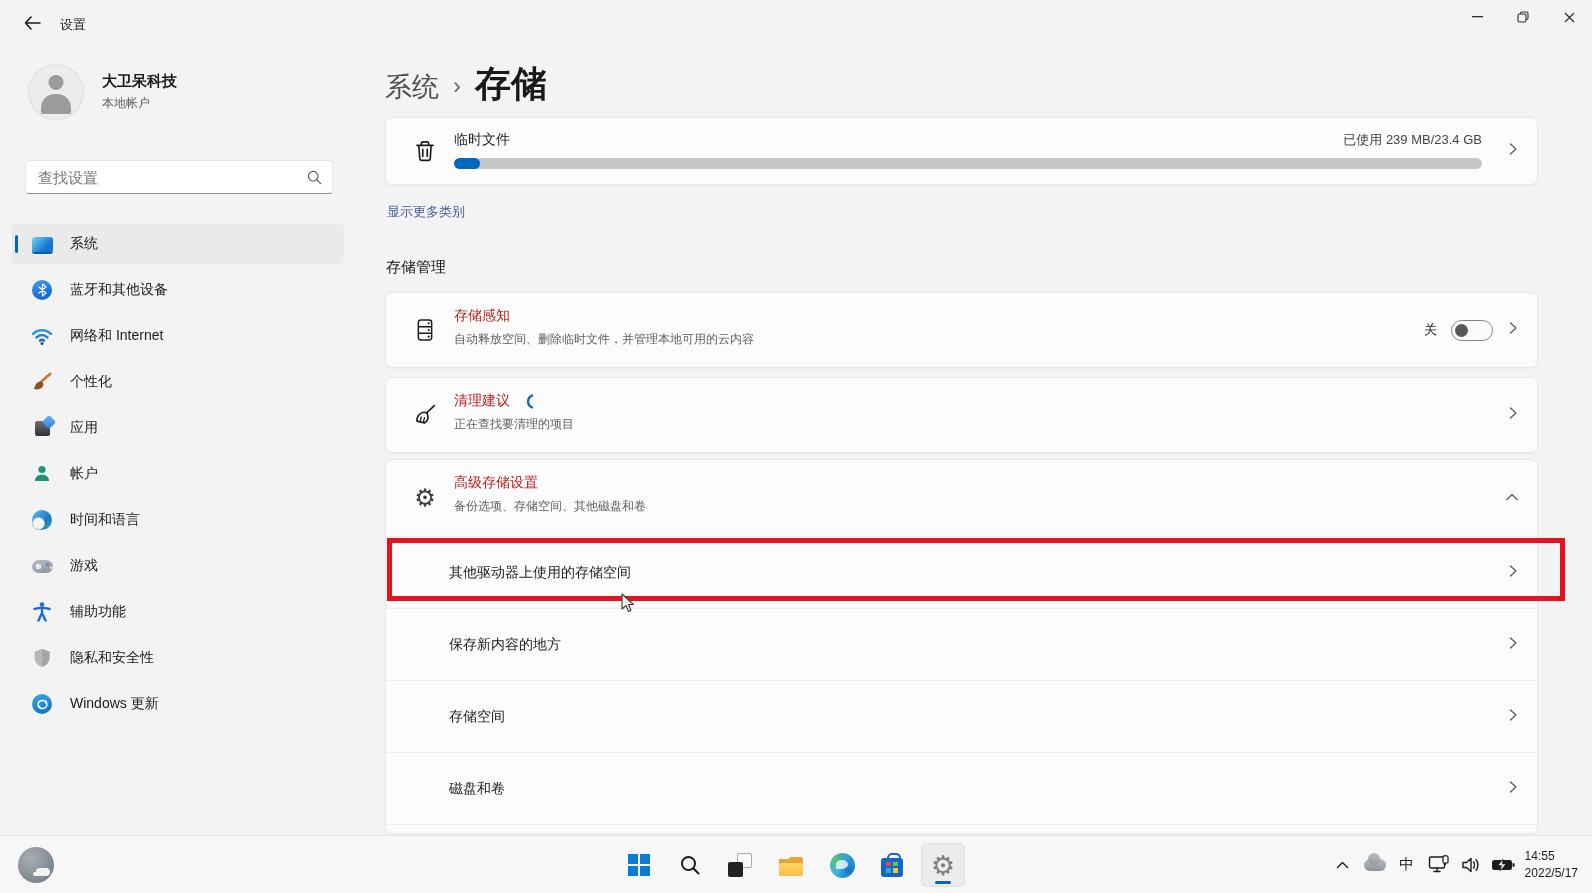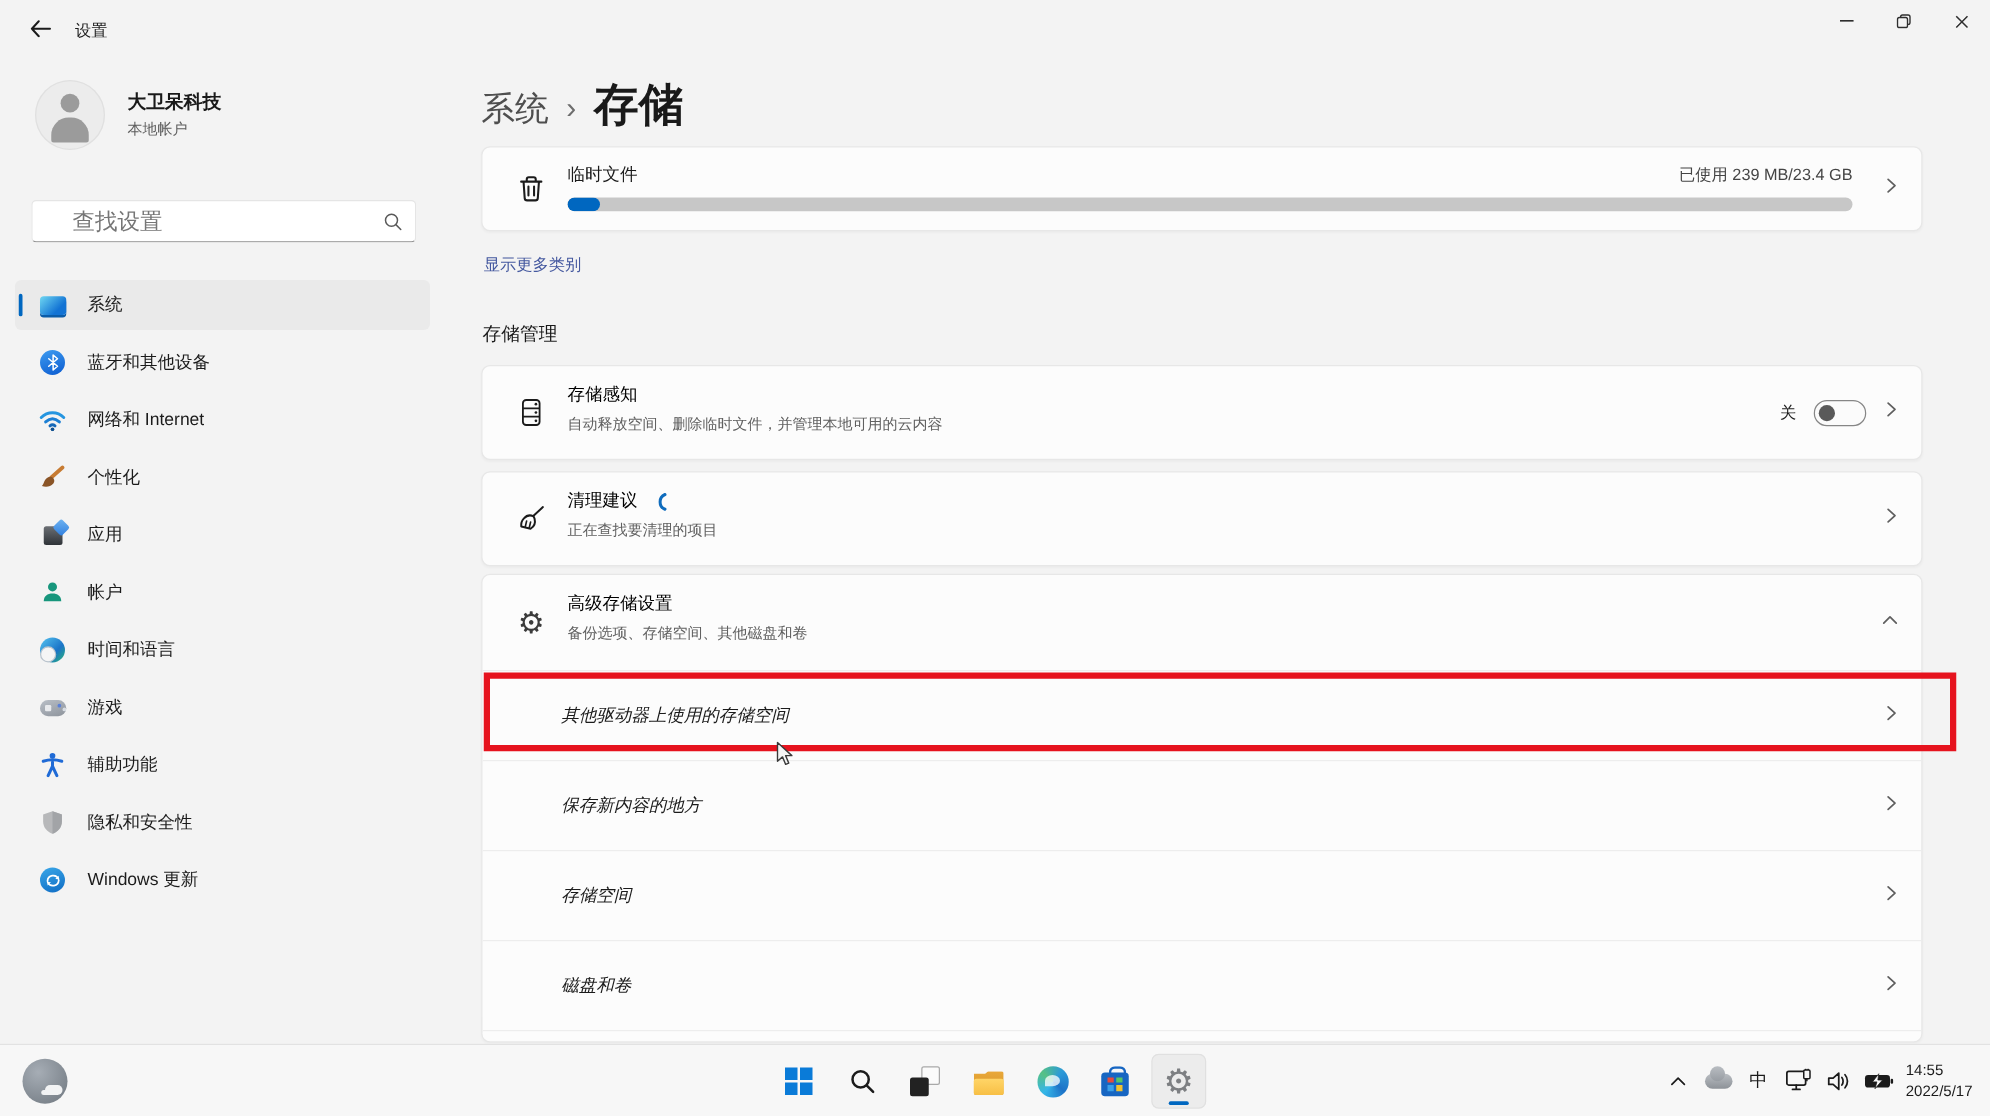--- a/index.html
+++ b/index.html
@@ -16,21 +16,21 @@
   
   .sidebar { position:absolute; left:0; top:42px; width:370px; bottom:58px; }
   .profile { position:absolute; left:28px; top:22px; display:flex; align-items:center; gap:18px; }
   .avatar { width:56px; height:56px; border-radius:50%; background:#ececec; position:relative; overflow:hidden; box-shadow:inset 0 0 0 1px #e0e0e0; }
   .avatar::before { content:""; position:absolute; left:50%; top:11px; transform:translateX(-50%); width:15px; height:15px; border-radius:50%; background:#9b9b9b; }
   .avatar::after { content:""; position:absolute; left:50%; top:30px; transform:translateX(-50%); width:30px; height:20px; border-radius:14px 14px 2px 2px; background:#9b9b9b; }
   .profile-name { font-size:15px; font-weight:700; color:#191919; }
   .profile-type { font-size:12px; color:#5d5d5d; margin-top:4px; }
 
   .searchbox { position:absolute; left:25px; top:118px; width:308px; height:34px; background:#ffffff; border:1px solid #e5e5e5; border-bottom:1px solid #8f8f8f; border-radius:4px; display:flex; align-items:center; padding:0 10px 0 12px; }
-  .searchbox input { border:none; outline:none; flex:1; font-size:18px; color:#1b1b1b; background:transparent; font-family:inherit;margin-left:20px; }
+  .searchbox input { border:none; outline:none; flex:1; font-size:15px; color:#1b1b1b; background:transparent; font-family:inherit; }
   .searchbox input::placeholder { color:#767676; }
 
   .nav { position:absolute; left:12px; top:182px; right:26px; }
   .nav-item { position:relative; height:40px; margin-bottom:6px; border-radius:5px; display:flex; align-items:center; padding-left:19px; gap:17px; cursor:pointer; }
   .nav-item.selected { background:#eaeaea; }
   .nav-item.selected::before { content:""; position:absolute; left:3px; top:11px; width:3px; height:18px; border-radius:2px; background:#0067c0; }
   .nav-ic { width:22px; height:22px; display:flex; align-items:center; justify-content:center; flex:none; }
   .nav-label { font-size:14px; color:#1b1b1b; }
 
   
@@ -62,31 +62,31 @@
   .temp-usage { position:absolute; right:55px; top:13px; font-size:13px; color:#444; }
   .temp-bar { position:absolute; left:68px; right:55px; top:40px; height:11px; border-radius:6px; background:#c7c7c7; overflow:hidden; }
   .temp-fill { height:100%; width:2.5%; min-width:26px; background:#0067c0; border-radius:6px; }
 
   .show-more { position:absolute; left:2px; top:161px; font-size:13px; color:#44589f; cursor:pointer;font-family:Liberation Serif, serif; }
   .section-heading { position:absolute; left:1px; top:216px; font-size:15px; font-weight:400; color:#191919; }
 
   .card-two { height:76px; }
   .card-sense { top:250px; }
   .card-clean { top:335px; }
-  .tt { position:absolute; left:68px; top:14px; font-size:14px; color:#000000; display:flex; align-items:center; gap:10px; }
+  .tt { position:absolute; left:68px; top:14px; font-size:14px; color:#b91c1c; display:flex; align-items:center; gap:10px; }
   .ts { position:absolute; left:68px; top:38px; font-size:12px; color:#606060; }
   .sense-right { position:absolute; right:44px; top:0; height:100%; display:flex; align-items:center; gap:14px; }
   .toggle-label { font-size:13px; color:#1b1b1b; }
   .toggle { width:42px; height:21px; border-radius:11px; background:#fbfbfb; border:1px solid #868686; position:relative; cursor:pointer; }
   .toggle-knob { position:absolute; left:3px; top:3px; width:13px; height:13px; border-radius:50%; background:#595959; }
   .spinner { width:17px; height:17px; flex:none; }
 
   .card-group { top:417px; height:375px; overflow:hidden; }
   .group-header { position:relative; height:76px; }
-  .sub-row { position:relative; height:72px; border-top:1px solid #ededed; display:flex; align-items:center; padding-left:63px; cursor:pointer;font-style:italic; }
+  .sub-row { position:relative; height:72px; border-top:1px solid #ededed; display:flex; align-items:center; padding-left:63px; cursor:pointer; }
   .sub-row:first-of-type { height:60px; }
   .sub-label { font-size:14px; color:#1b1b1b; }
 
   .gear-glyph { font-family:"DejaVu Sans",sans-serif; font-size:24px; color:#3c3c3c; line-height:1; }
 
   
   .red-box { position:absolute; left:387px; top:538px; width:1178px; height:63px; border:5px solid #e6131e; pointer-events:none; z-index:50; }
   .cursor { position:absolute; left:618px; top:593px; z-index:60; pointer-events:none; }
 
   

